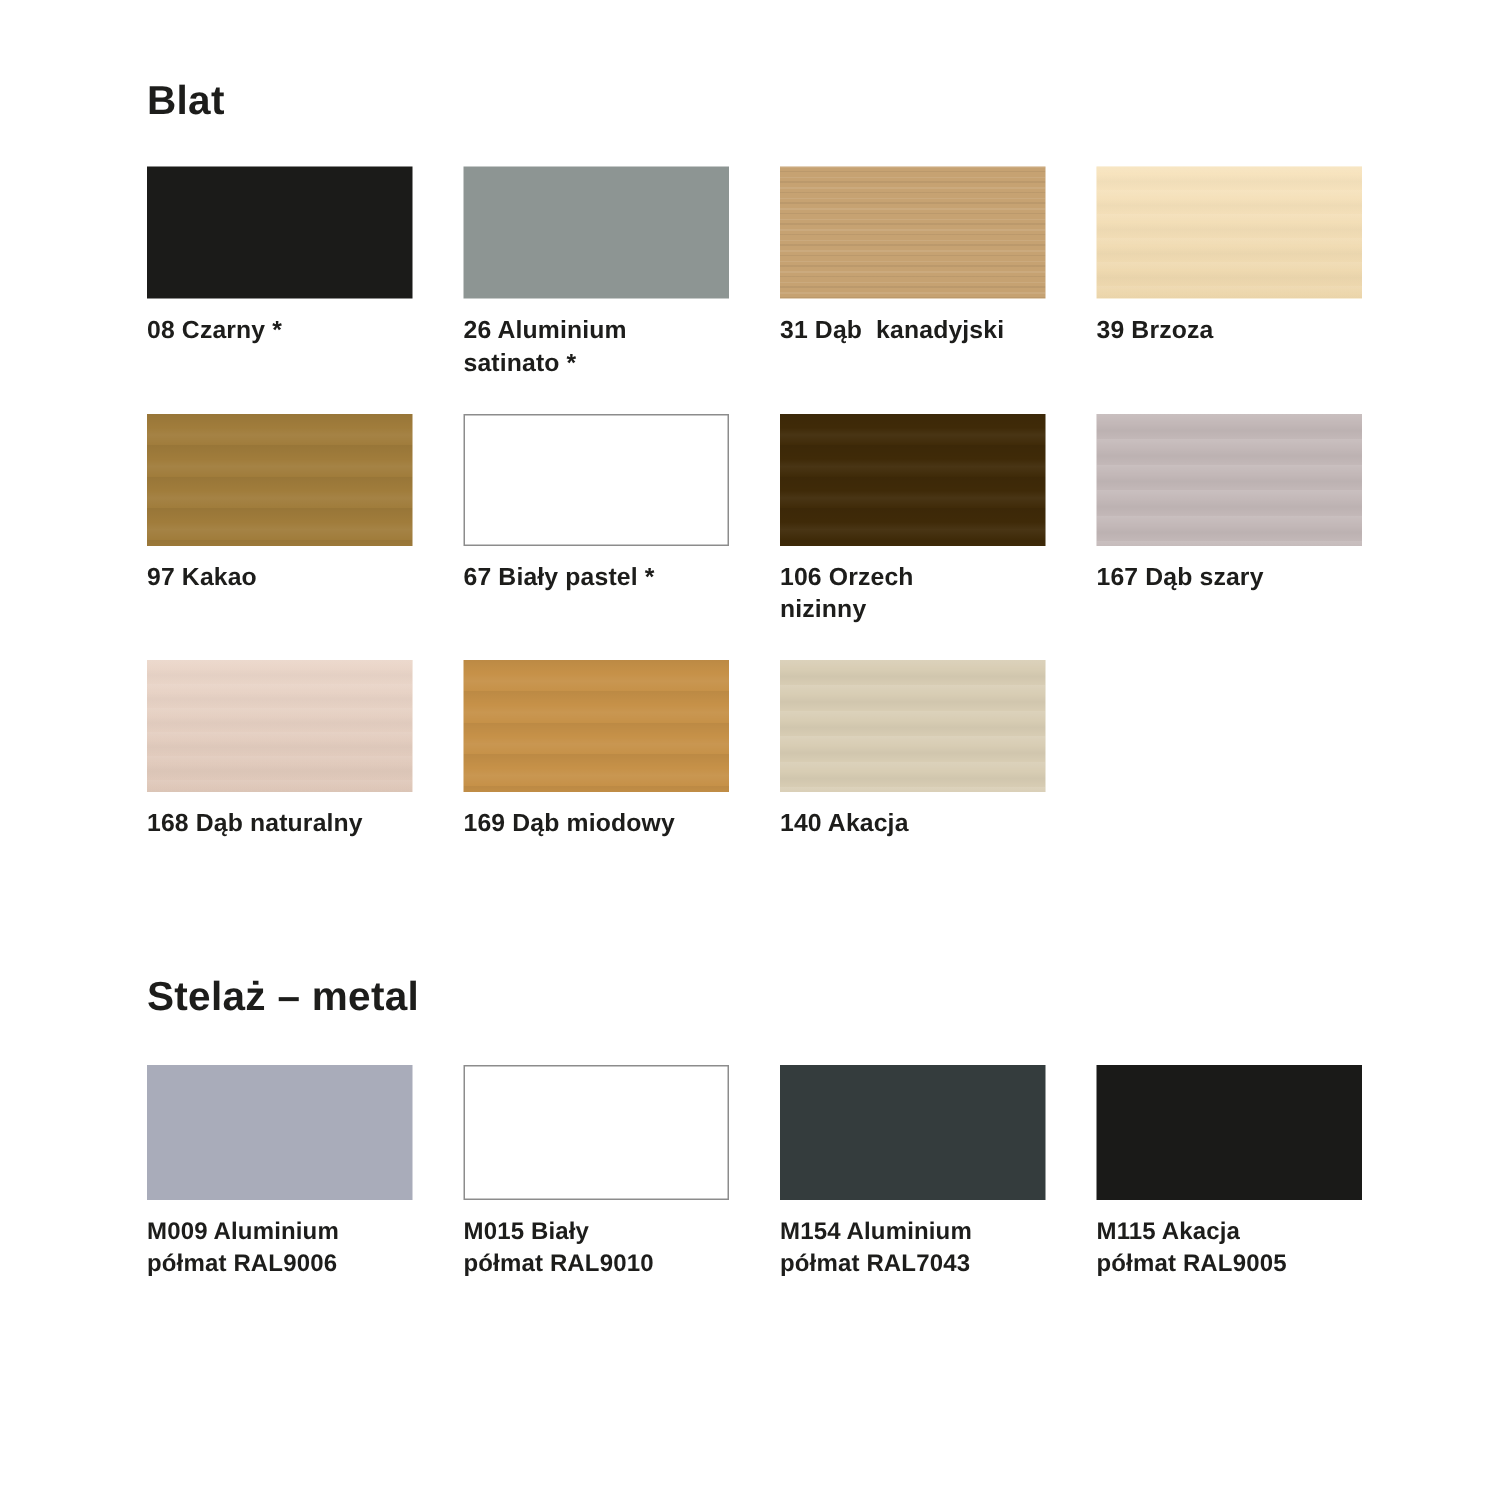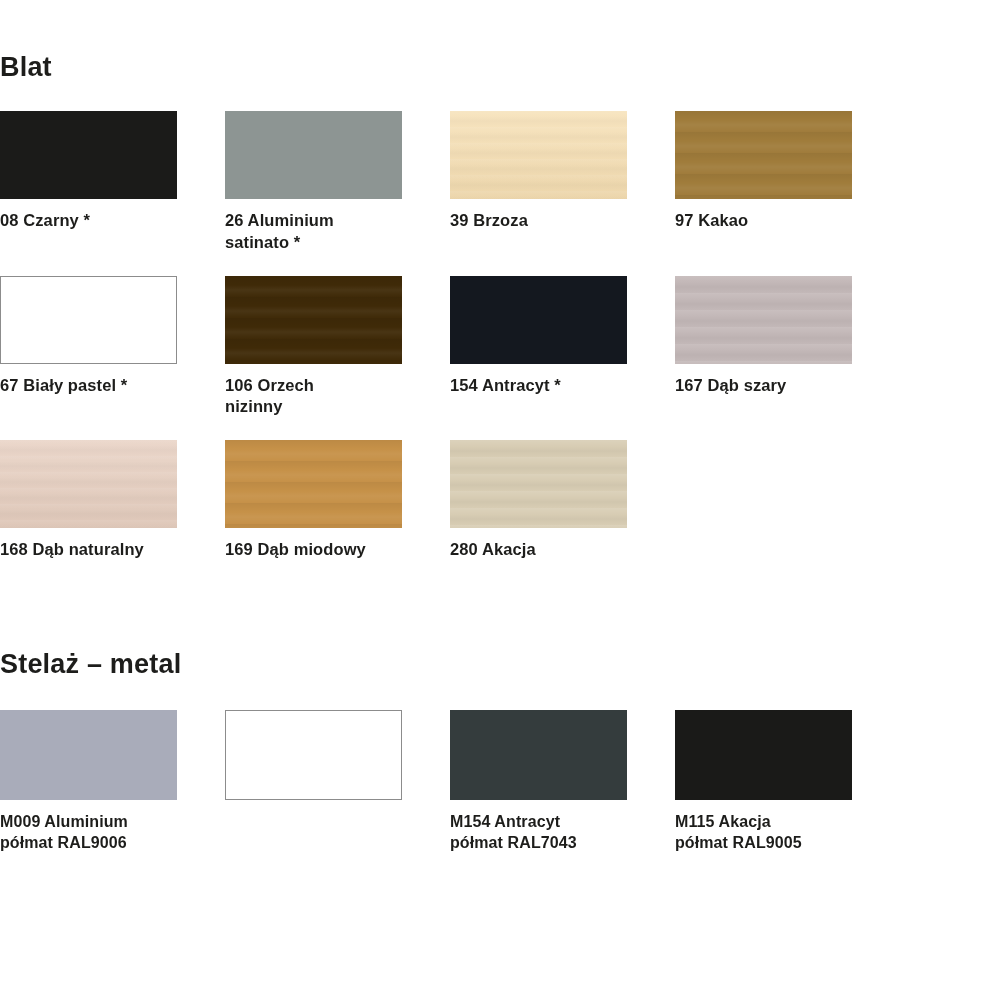--- a/index.html
+++ b/index.html
@@ -16,36 +16,37 @@
     overflow: hidden;
   }
   .page {
     position: relative;
     width: 1000px;
     height: 1000px;
     padding: 0;
     box-sizing: border-box;
   }
   .section {
+    padding-left: 98px;
     padding-right: 60px;
   }
   .section-title {
     font-size: 27px;
     font-weight: bold;
     letter-spacing: 0.2px;
     color: #1d1d1b;
     margin: 0;
   }
   .section-blat .section-title { padding-top: 52px; }
   .section-stelaz .section-title { padding-top: 28px; }
 
   .grid {
     display: grid;
     grid-template-columns: repeat(4, 177px);
-    column-gap: 48px;
+    column-gap: 34px;
     margin-top: 28px;
   }
   .grid-stelaz { margin-top: 30px; }
 
   .swatch-cell {
     width: 177px;
     margin-bottom: 22px;
   }
   .swatch {
     width: 177px;
@@ -143,20 +144,26 @@
           <div class="swatch-label">08 Czarny *</div>
         </div>
         <div class="swatch-cell">
           <div class="swatch" style="background-color: rgb(141, 149, 147);">
             <div class="grain grain-flat"></div>
           </div>
           <div class="swatch-label">26 Aluminium
 satinato *</div>
         </div>
         <div class="swatch-cell">
+          <div class="swatch" style="background-color: rgb(198, 162, 114);">
+            <div class="grain grain-fine"></div>
+          </div>
+          <div class="swatch-label">31 Dąb  kanadyjski</div>
+        </div>
+        <div class="swatch-cell">
           <div class="swatch" style="background-color: rgb(246, 223, 179);">
             <div class="grain grain-wash"></div>
           </div>
           <div class="swatch-label">39 Brzoza</div>
         </div>
         <div class="swatch-cell">
           <div class="swatch" style="background-color: rgb(160, 124, 59);">
             <div class="grain grain-bands"></div>
           </div>
           <div class="swatch-label">97 Kakao</div>
@@ -168,26 +175,20 @@
           <div class="swatch-label">67 Biały pastel *</div>
         </div>
         <div class="swatch-cell">
           <div class="swatch" style="background-color: rgb(63, 42, 8);">
             <div class="grain grain-bands"></div>
           </div>
           <div class="swatch-label">106 Orzech
 nizinny</div>
         </div>
         <div class="swatch-cell">
-          <div class="swatch" style="background-color: rgb(20, 24, 31);">
-            <div class="grain grain-flat"></div>
-          </div>
-          <div class="swatch-label">154 Antracyt *</div>
-        </div>
-        <div class="swatch-cell">
           <div class="swatch" style="background-color: rgb(195, 184, 184);">
             <div class="grain grain-soft"></div>
           </div>
           <div class="swatch-label">167 Dąb szary</div>
         </div>
         <div class="swatch-cell">
           <div class="swatch" style="background-color: rgb(231, 207, 192);">
             <div class="grain grain-wash"></div>
           </div>
           <div class="swatch-label">168 Dąb naturalny</div>
@@ -195,47 +196,49 @@
         <div class="swatch-cell">
           <div class="swatch" style="background-color: rgb(198, 145, 72);">
             <div class="grain grain-bands"></div>
           </div>
           <div class="swatch-label">169 Dąb miodowy</div>
         </div>
         <div class="swatch-cell">
           <div class="swatch" style="background-color: rgb(216, 205, 180);">
             <div class="grain grain-soft"></div>
           </div>
-          <div class="swatch-label">280 Akacja</div>
+          <div class="swatch-label">140 Akacja</div>
         </div>
       </div>
   </section>
 
   <div class="spacer-blat"></div>
 
   <section class="section section-stelaz">
     <h2 class="section-title">Stelaż – metal</h2>
     <div class="grid grid-stelaz">
         <div class="swatch-cell">
           <div class="swatch" style="background-color: rgb(169, 172, 186);">
             <div class="grain grain-flat"></div>
           </div>
           <div class="swatch-label">M009 Aluminium
 półmat RAL9006</div>
         </div>
         <div class="swatch-cell">
           <div class="swatch bordered" style="background-color: rgb(255, 255, 255);">
             <div class="grain grain-flat"></div>
           </div>
+          <div class="swatch-label">M015 Biały
+półmat RAL9010</div>
         </div>
         <div class="swatch-cell">
           <div class="swatch" style="background-color: rgb(52, 60, 61);">
             <div class="grain grain-flat"></div>
           </div>
-          <div class="swatch-label">M154 Antracyt
+          <div class="swatch-label">M154 Aluminium
 półmat RAL7043</div>
         </div>
         <div class="swatch-cell">
           <div class="swatch" style="background-color: rgb(26, 26, 24);">
             <div class="grain grain-flat"></div>
           </div>
           <div class="swatch-label">M115 Akacja
 półmat RAL9005</div>
         </div>
       </div>

